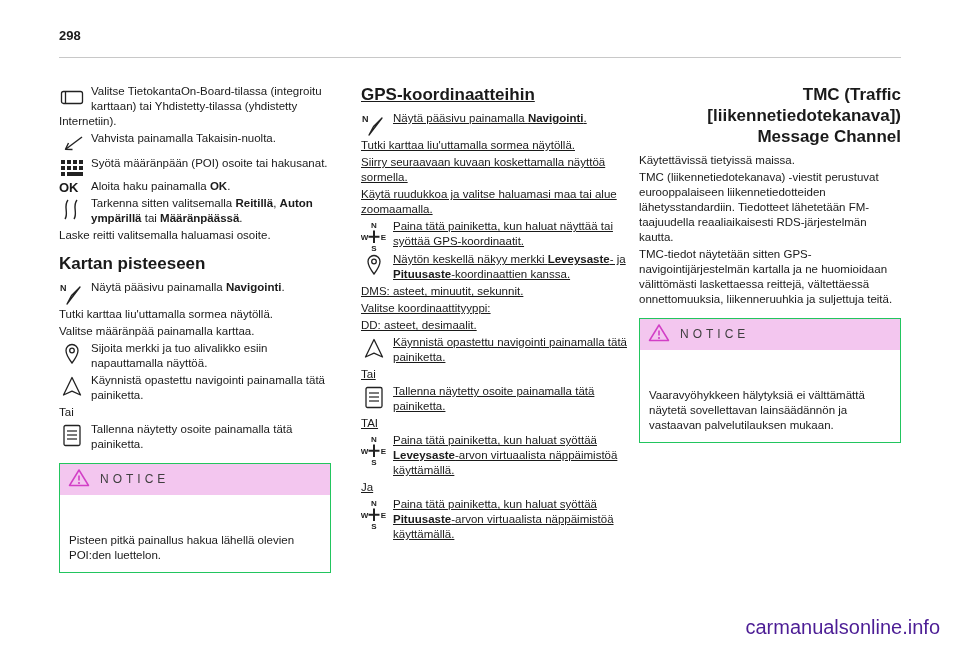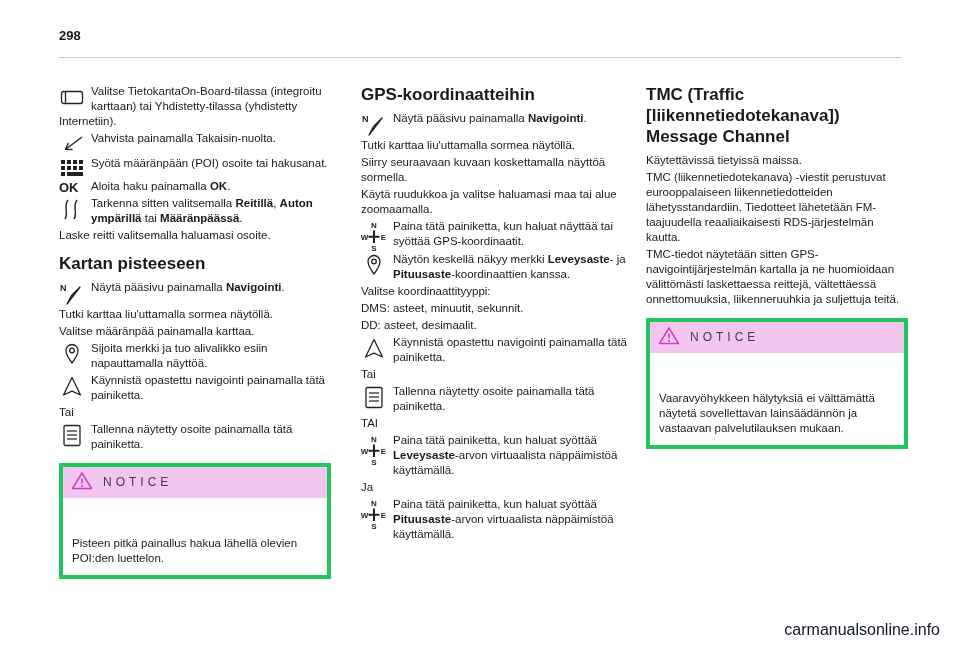--- a/index.html
+++ b/index.html
@@ -9,35 +9,35 @@
     font-family:"Liberation Sans", sans-serif;
     color:#1a1a1a;
     position:relative;
     overflow:hidden;
   }
   .page-number { position:absolute; left:59px; top:28px; font-size:13px; font-weight:bold; }
   .top-rule { position:absolute; left:59px; top:57px; width:842px; height:1px; background:#c8c8c8; }
   .columns { position:absolute; left:59px; top:84px; display:flex; align-items:flex-start; }
   .col { font-size:11.5px; line-height:15px; }
   .col-1 { width:272px; margin-right:30px; }
-  .col-2 { width:268px; margin-right:17px; }
+  .col-2 { width:268px; margin-right:10px;text-decoration:underline; }
   .col-3 { width:262px; }
   .block { clear:left; margin-bottom:2px; }
   .block::after { content:""; display:block; clear:none; }
   .icon { float:left; width:32px; min-height:22px; padding-top:1px; }
   .icon svg { display:block; }
   .ok-label { float:left; width:32px; font-weight:bold; font-size:13px; padding-top:1px; }
   h2 { clear:left; font-size:17px; line-height:21px; margin:10px 0 6px; font-weight:bold; }
   .col h2.first { margin-top:0; }
-  .notice { clear:left; border:4px solid #22c55e; margin-top:11px; background:#fff; }
+  .notice { clear:left; border:1px solid #22c55e; margin-top:11px; background:#fff; }
   .notice-head { background:#f3c6ef; display:flex; align-items:center; gap:10px; padding:4px 8px; }
   .notice-title { font-size:12px; letter-spacing:4px; color:#3f3f3f; }
   .notice-body { padding:7px 9px 9px 9px;margin-top:31px; }
-  .watermark { position:absolute; right:20px; bottom:10px; font-size:16px; color:#0f172a; }
-  .hline { display:block; }
+  .watermark { position:absolute; right:20px; bottom:10px; font-size:20px; color:#4c1d95; }
+  .hline { display:block;text-align:right; }
 </style>
 </head>
 <body>
 
 <div class="page-number">298</div>
 <div class="top-rule"></div>
 
 <div class="columns">
 
   <div class="col col-1">
@@ -202,22 +202,22 @@
     <div class="block">
       <span class="icon">
         <svg width="26" height="24" viewBox="0 0 26 24">
             <path d="M13 2.5 C9.7 2.5 7 5.2 7 8.5 C7 13 13 21 13 21 C13 21 19 13 19 8.5 C19 5.2 16.3 2.5 13 2.5 Z" fill="none" stroke="#222" stroke-width="1.3"></path>
             <circle cx="13" cy="8.5" r="2.3" fill="none" stroke="#222" stroke-width="1.3"></circle>
           </svg>
       </span>
       <span class="txt"><span>Näytön keskellä näkyy merkki </span><span style="font-weight: bold;">Leveysaste</span><span>- ja </span><span style="font-weight: bold;">Pituusaste</span><span>-koordinaattien kanssa.</span></span>
     </div>
 
+    <p class="block">DMS: asteet, minuutit, sekunnit.</p>
     <p class="block">Valitse koordinaattityyppi:</p>
-    <p class="block">DMS: asteet, minuutit, sekunnit.</p>
     <p class="block">DD: asteet, desimaalit.</p>
 
     <div class="block">
       <span class="icon">
         <svg width="26" height="24" viewBox="0 0 26 24">
             <path d="M13 3.5 L21.5 21 L13 17.2 L4.5 21 Z" fill="none" stroke="#222" stroke-width="1.3" stroke-linejoin="round"></path>
           </svg>
       </span>
       <span class="txt">Käynnistä opastettu navigointi painamalla tätä painiketta.</span>
     </div>

